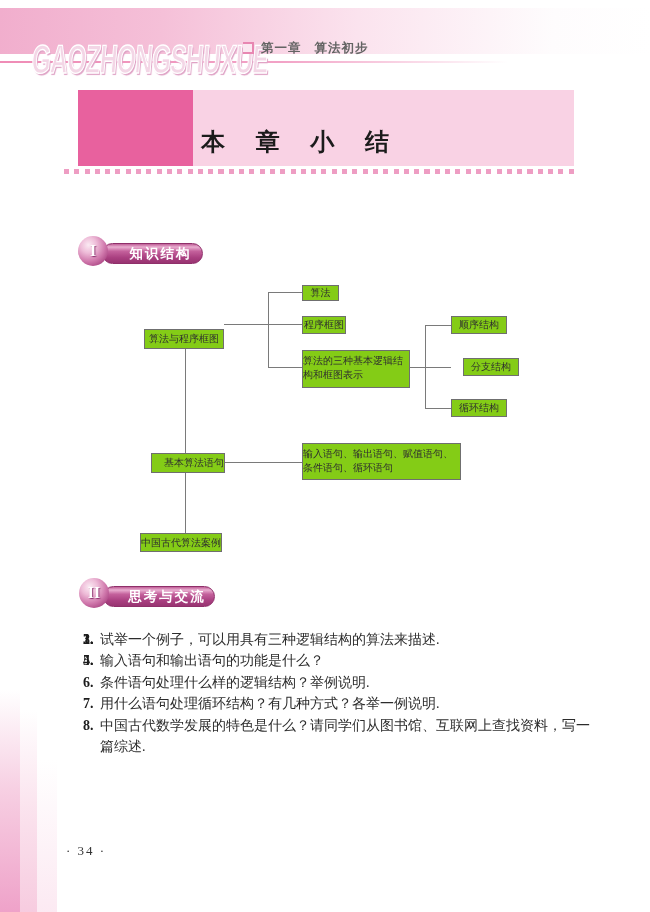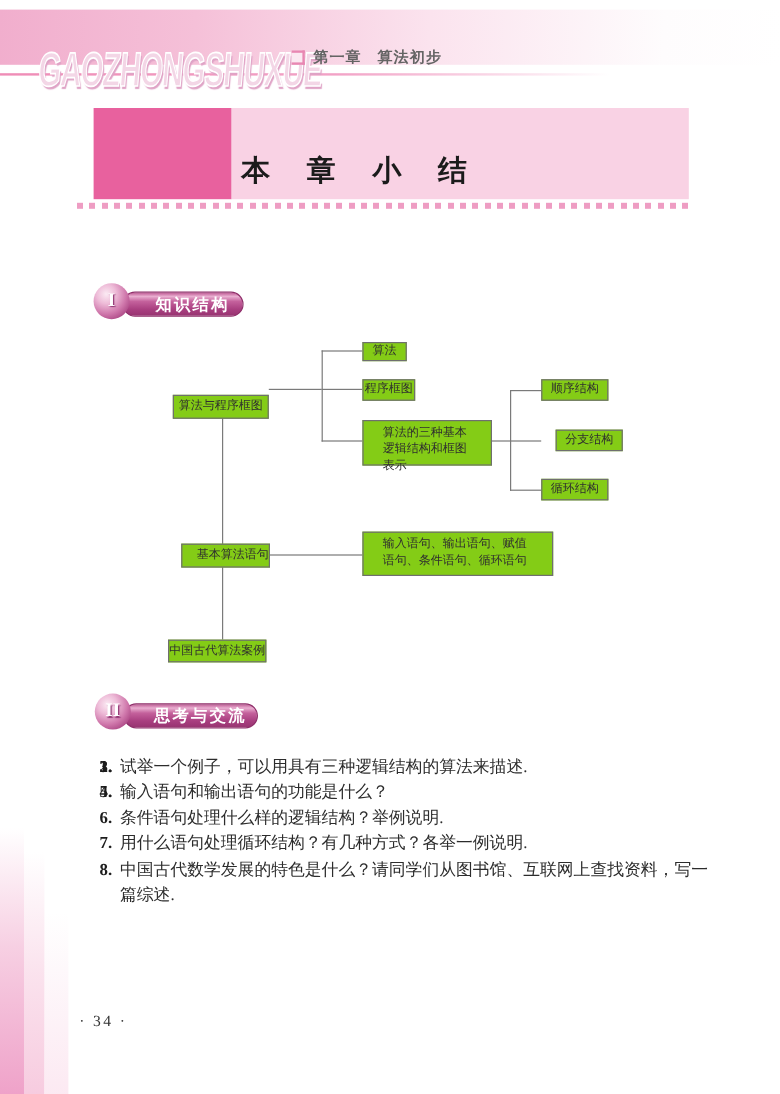--- a/index.html
+++ b/index.html
@@ -79,21 +79,21 @@
     text-shadow:1px 1px 1px #8d3370;
     z-index:2;
   }
   
   .dbox{
     position:absolute;box-sizing:border-box;
     border:1px solid #6f6f6f;background:#84cc16;color:#2f2f2f;
     font-size:10px;line-height:1.4;z-index:2;
   }
   .dbox.center{display:flex;align-items:center;justify-content:center;white-space:nowrap;}
-  .dbox.multi{padding:3px 16px;text-align:left;}
+  .dbox.multi{padding:3px 0;text-align:left;}
   .dline{position:absolute;background:#7a7a7a;z-index:1;}
   
   .questions{
     position:absolute;left:83px;top:629px;width:512px;
     font-size:14px;line-height:21.4px;color:#2c2c2c;
   }
   .q-item{position:relative;padding-left:17px;}
   .q-num{
     position:absolute;left:0;top:0;font-weight:bold;color:#1c1c1c;
     font-family:"Liberation Serif","DejaVu Serif",serif;

